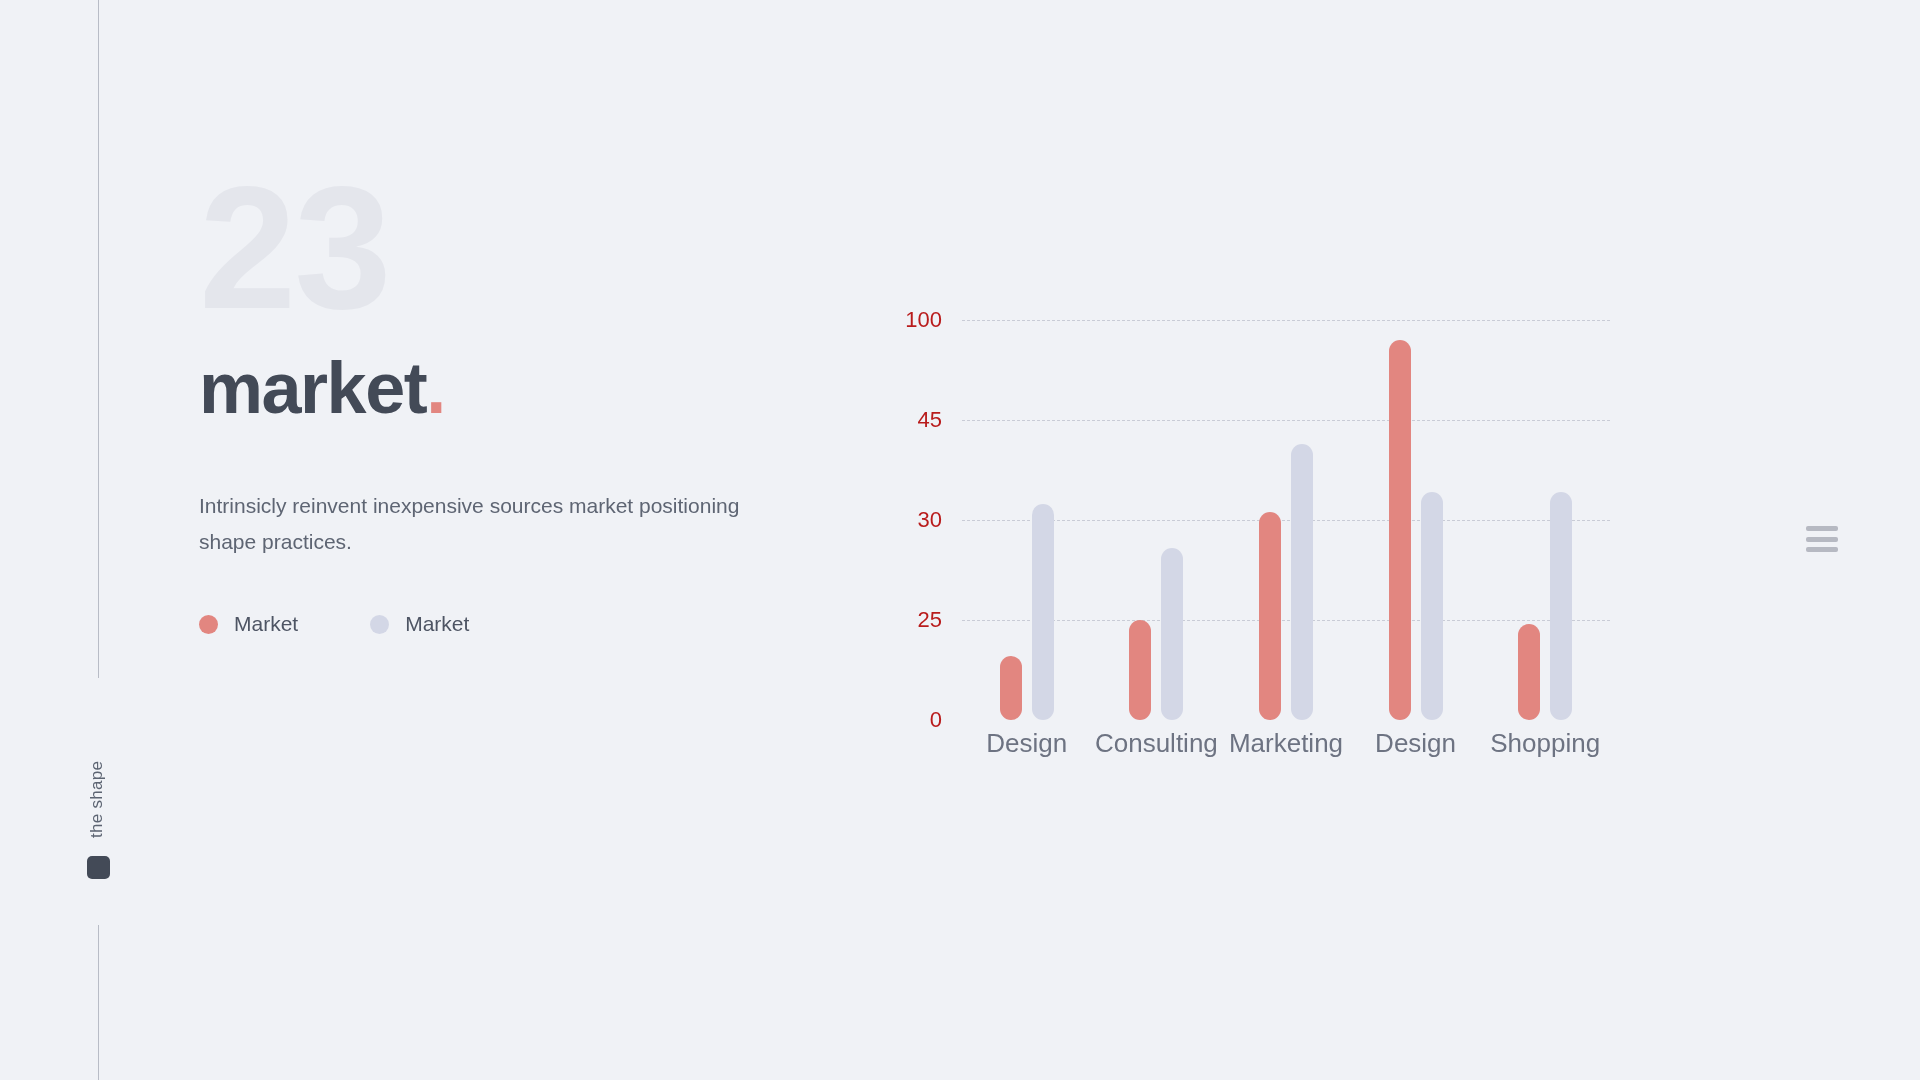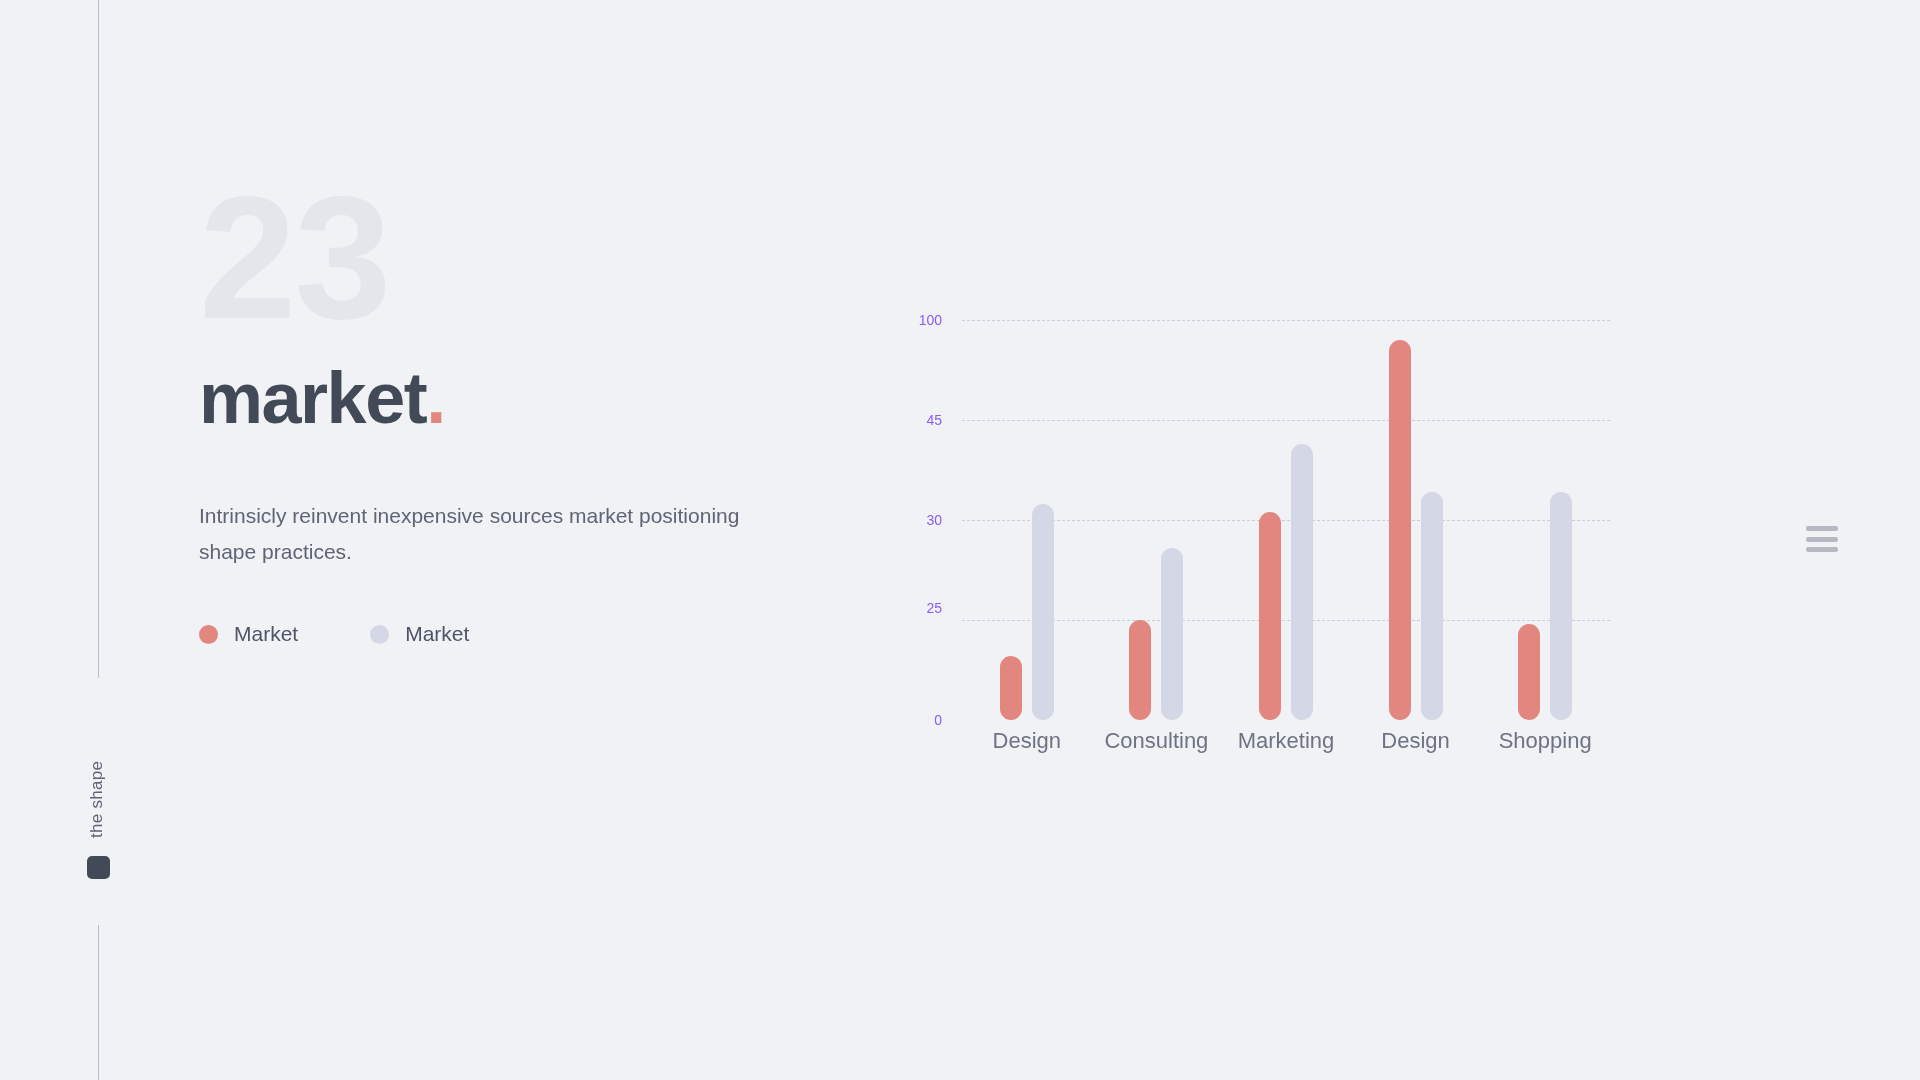--- a/index.html
+++ b/index.html
@@ -52,21 +52,21 @@
     width: 23px;
     height: 23px;
     border-radius: 5px;
     background: #434a57;
   }
 
   
   .content {
     position: absolute;
     left: 199px;
-    top: 170px;
+    top: 160px;
     width: 620px;
   }
 
   .ghost-number {
     font-size: 175px;
     font-weight: 700;
     line-height: 1;
     color: #e4e6ec;
     letter-spacing: -2px;
     margin: 0;
@@ -128,22 +128,22 @@
     position: absolute;
     left: 0;
     top: 0;
     width: 52px;
     height: 400px;
   }
   .y-label {
     position: absolute;
     right: 0;
     transform: translateY(-50%);
-    font-size: 14px;
-    color: #8b5cf6;
+    font-size: 22px;
+    color: #b91c1c;
     text-align: right;
     white-space: nowrap;
   }
 
   .plot {
     position: absolute;
     left: 72px;
     top: 0;
     width: 648px;
     height: 400px;
@@ -183,21 +183,21 @@
   .x-labels {
     position: absolute;
     left: 72px;
     top: 408px;
     width: 648px;
     display: flex;
   }
   .x-label {
     flex: 1 1 0;
     text-align: center;
-    font-size: 22px;
+    font-size: 26px;
     color: #6d7382;
     white-space: nowrap;
   }
 
   
   .menu-icon {
     position: absolute;
     left: 1806px;
     top: 526px;
     width: 32px;
@@ -242,21 +242,21 @@
       <div class="legend-item">
         <span class="legend-swatch" style="background: rgb(211, 215, 230);"></span>
         <span class="legend-text">Market</span>
       </div>
     </div>
   </div>
 
   <div class="chart">
     <div class="y-labels">
         <div class="y-label" style="top: 400px;">0</div>
-        <div class="y-label" style="top: 288px;">25</div>
+        <div class="y-label" style="top: 300px;">25</div>
         <div class="y-label" style="top: 200px;">30</div>
         <div class="y-label" style="top: 100px;">45</div>
         <div class="y-label" style="top: 0px;">100</div>
       </div>
     <div class="plot">
       <div class="gridlines">
           <div class="gridline" style="top: 300px;"></div>
           <div class="gridline" style="top: 200px;"></div>
           <div class="gridline" style="top: 100px;"></div>
           <div class="gridline" style="top: 0px;"></div>

